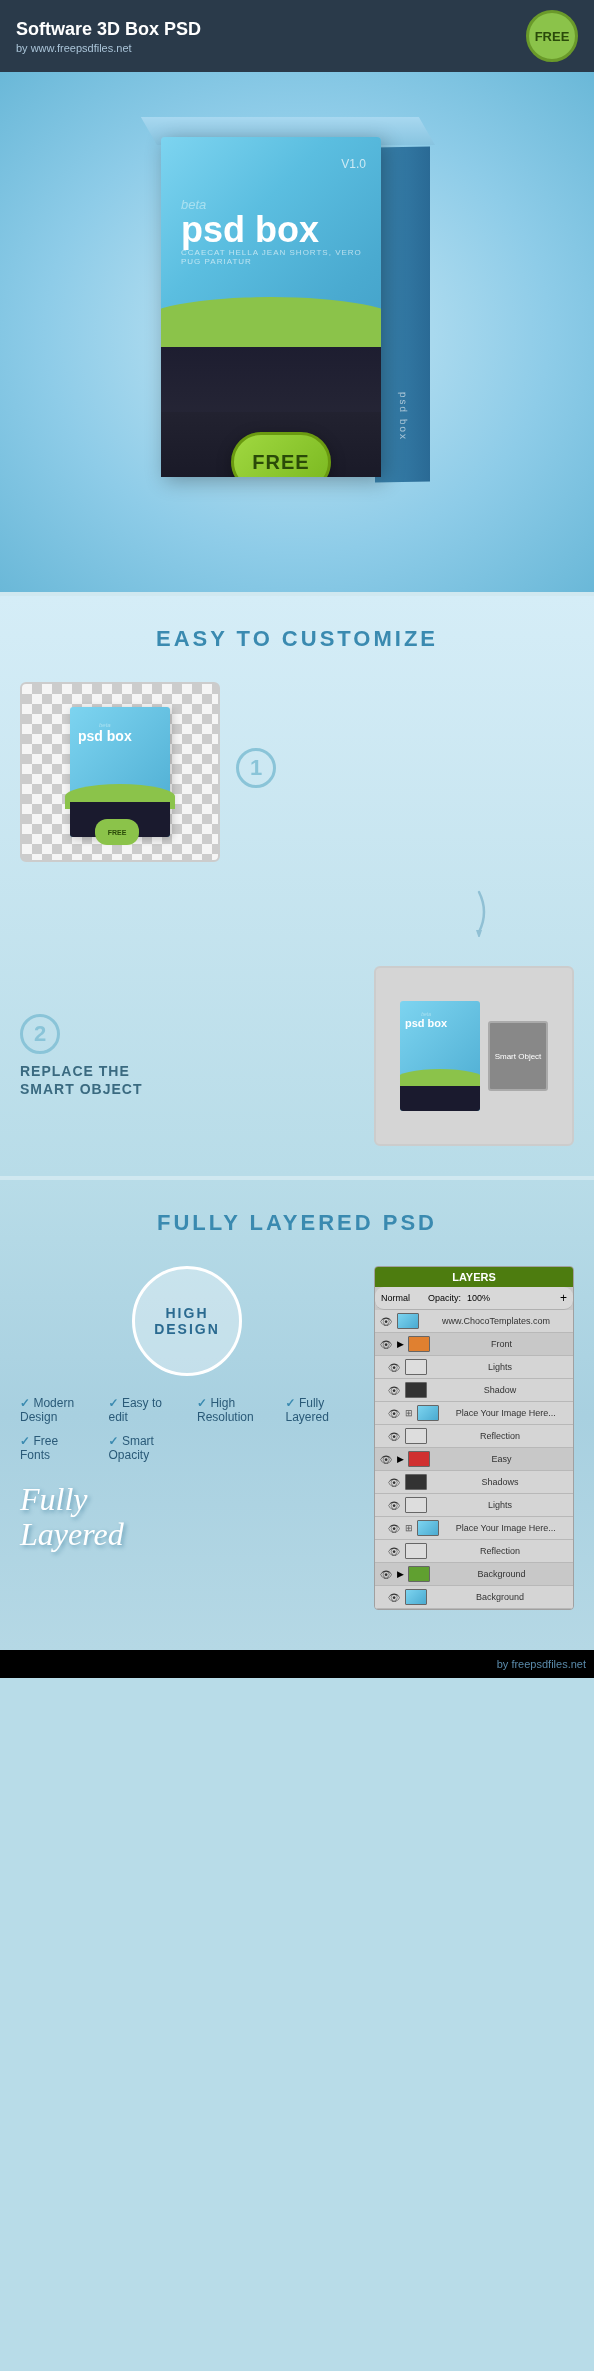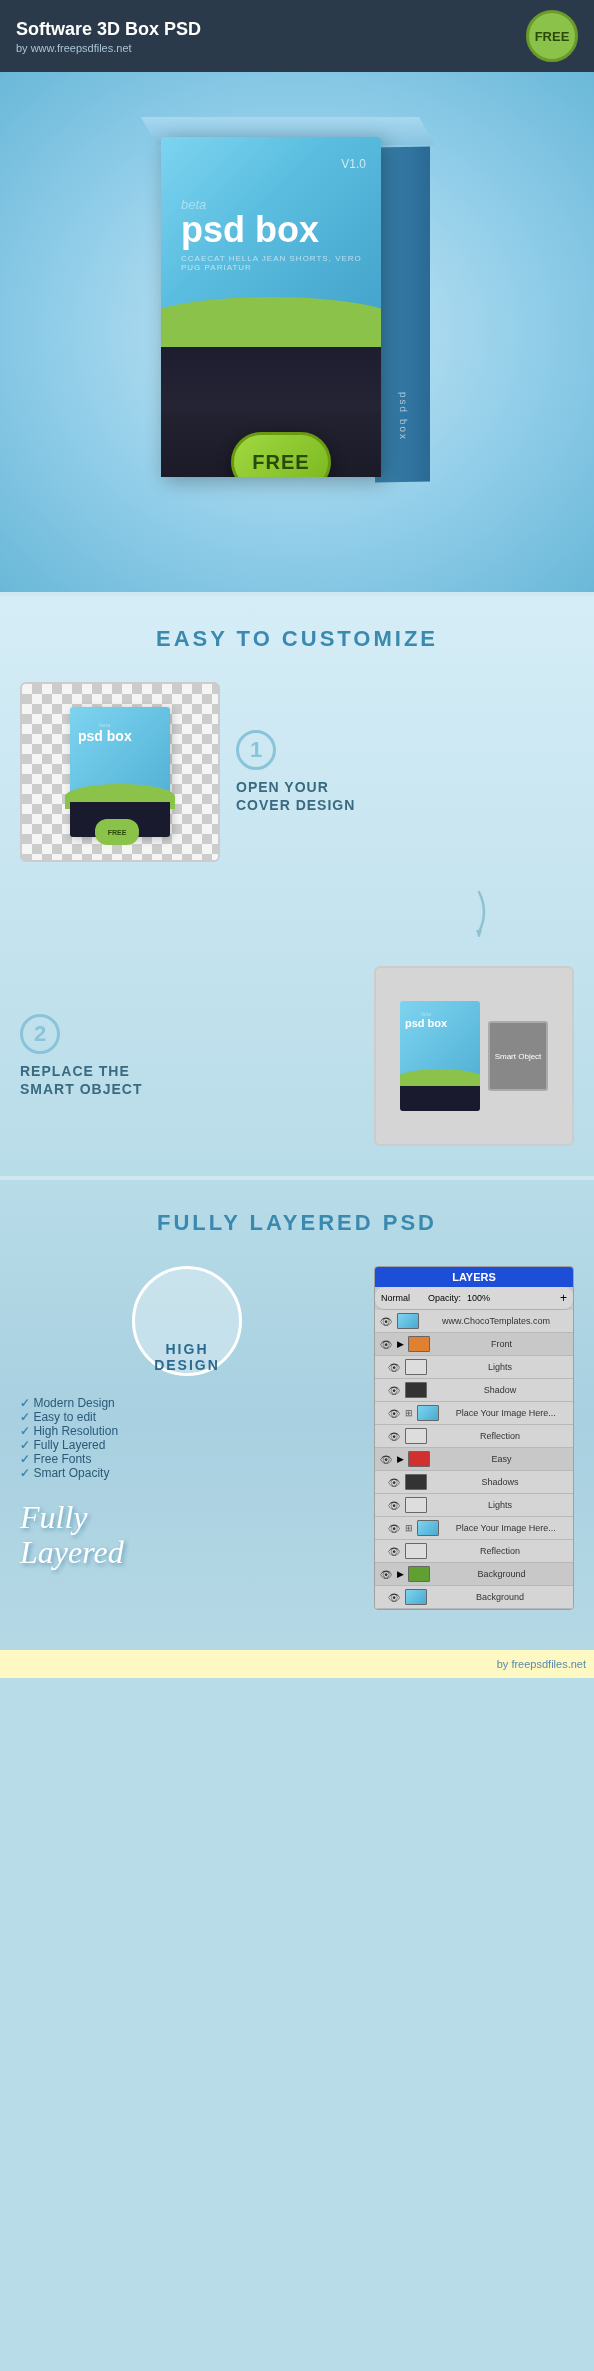--- a/index.html
+++ b/index.html
@@ -113,21 +113,20 @@
       font-weight: bold;
       line-height: 1;
     }
     .box-name span {
       color: #fff;
       font-size: 36px;
     }
     .box-tagline {
       color: rgba(255,255,255,0.6);
       font-size: 8px;
-      margin-top: 6px;
       letter-spacing: 1px;
     }
     .box-version {
       position: absolute;
       top: 20px;
       right: 15px;
       color: rgba(255,255,255,0.7);
       font-size: 12px;
     }
     .box-side {
@@ -354,39 +353,39 @@
     }
     .quality-badge {
       width: 110px;
       height: 110px;
       border-radius: 50%;
       border: 3px solid #fff;
       background: rgba(255,255,255,0.3);
       display: flex;
       flex-direction: column;
       align-items: center;
-      justify-content: flex-end;
+      justify-content: center;
       margin: 0 auto 20px;
     }
     .quality-text-high {
       color: #2a6a90;
       font-size: 14px;
       font-weight: bold;
       letter-spacing: 2px;
     }
     .quality-text-quality {
       color: #2a6a90;
       font-size: 14px;
       font-weight: bold;
       letter-spacing: 2px;
     }
     .features-grid {
       display: grid;
-      grid-template-columns: 1fr;
-      gap: 0 20px;
+      grid-template-columns: 1fr 1fr 1fr 1fr;
+      gap: 10px 20px;
       margin-bottom: 20px;
       font-size: 12px;
       color: #2a5a78;
     }
     .feature-item::before {
       content: '✓ ';
       color: #3a8ab0;
       font-weight: bold;
     }
     .fully-layered-text {
@@ -401,21 +400,21 @@
     
     .layers-panel {
       flex: 0 0 200px;
       background: #c8c8c8;
       border-radius: 4px;
       overflow: hidden;
       border: 1px solid #a0a0a0;
       font-size: 10px;
     }
     .layers-panel-header {
-      background: #1d4ed8;
+      background: #4d7c0f;
       color: #fff;
       padding: 4px 8px;
       font-weight: bold;
       font-size: 11px;
     }
     .layers-toolbar {
       background: #d8d8d8;
       padding: 4px 6px;
       display: flex;
       align-items: center;
@@ -465,21 +464,21 @@
       font-size: 9px;
       color: #333;
       flex: 1;
       white-space: nowrap;
       overflow: hidden;
     }
     .layer-indent { padding-left: 12px; }
 
     
     .page-footer {
-      background: #fef9c3;
+      background: #000000;
       padding: 8px;
       text-align: right;
       font-size: 11px;
       color: #5a8aaa;
     }
   </style>
 </head>
 <body>
 
 <header class="header">
@@ -534,21 +533,20 @@
             <div style="color:#fff;font-size:14px;font-weight:bold;">psd box</div>
           </div>
           <div class="mini-box-wave"></div>
           <div class="mini-box-bottom"></div>
           <div class="mini-badge">FREE</div>
         </div>
       </div>
 
       <div class="step-info">
         <div class="step-number">1</div>
-        <div class="step-title">OPEN YOUR<br>COVER DESIGN</div>
       </div>
     </div>
 
     <div style="text-align:right;padding-right:80px;margin:5px 0;">
       <svg width="60" height="50" viewBox="0 0 60 50">
         <path d="M 45 5 Q 55 25 45 45" stroke="#90c0d4" stroke-width="2.5" fill="none" stroke-linecap="round"></path>
         <polygon points="42,43 48,43 45,52" fill="#90c0d4"></polygon>
       </svg>
     </div>
 

